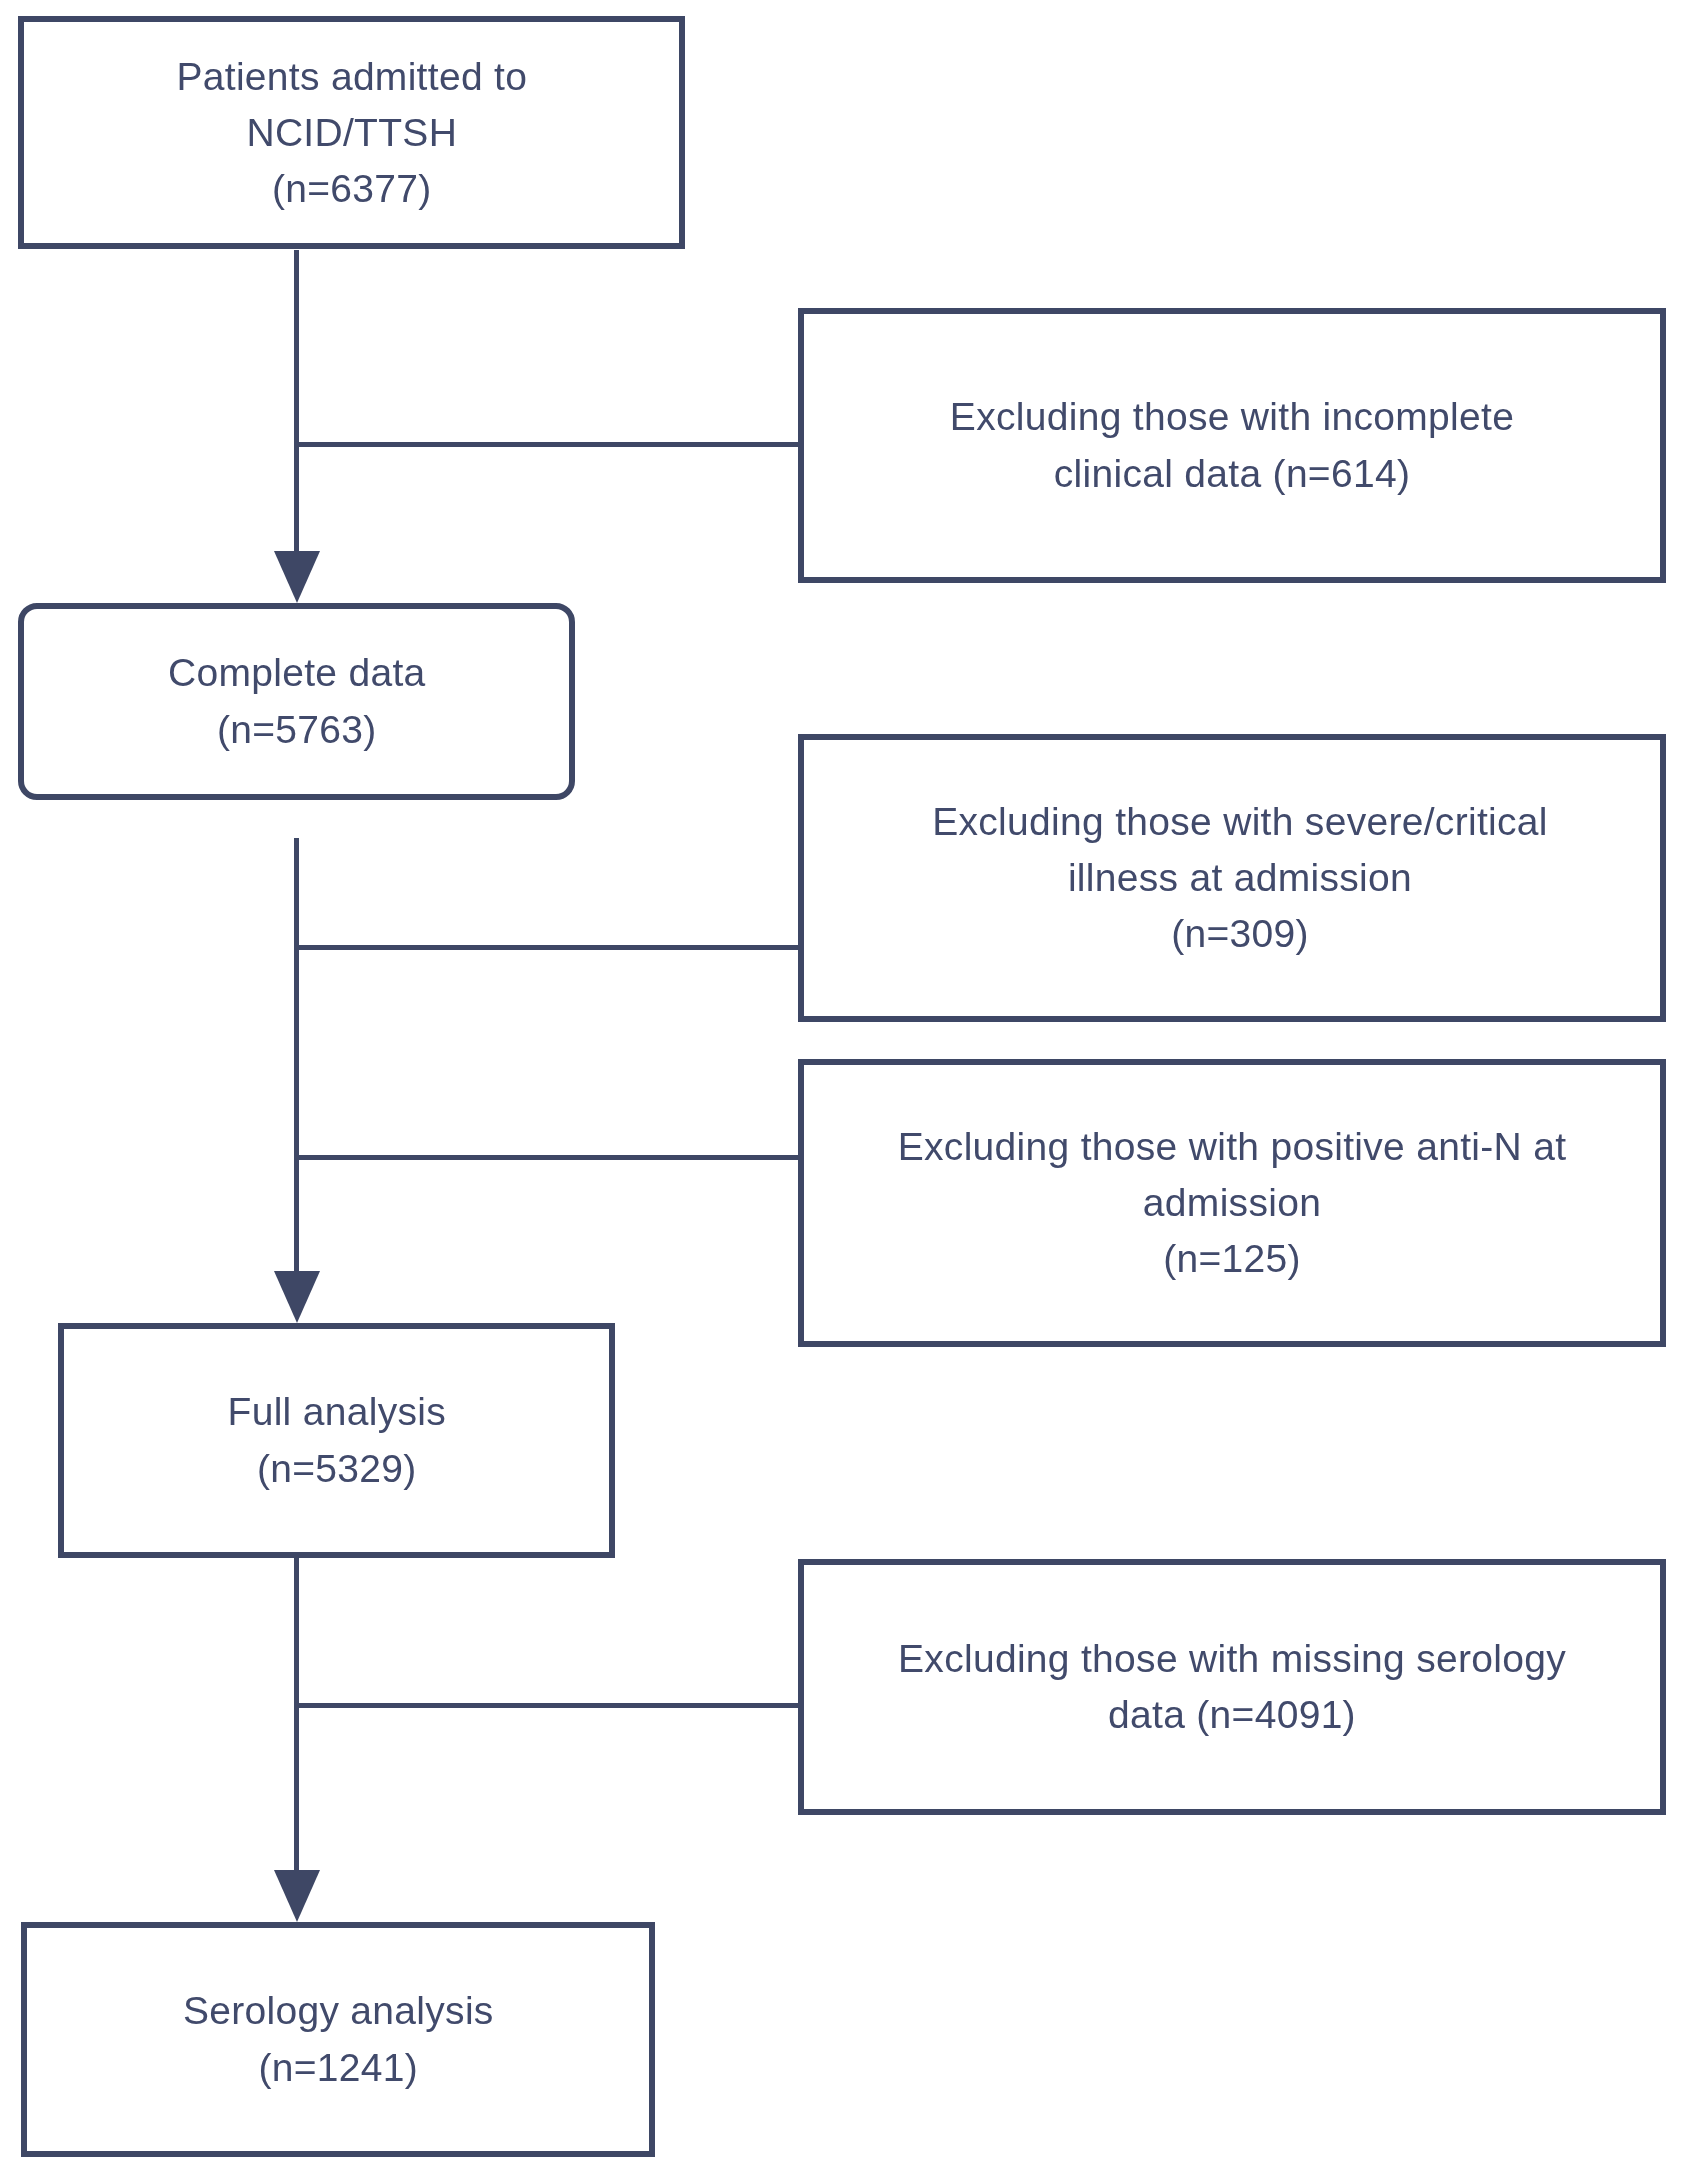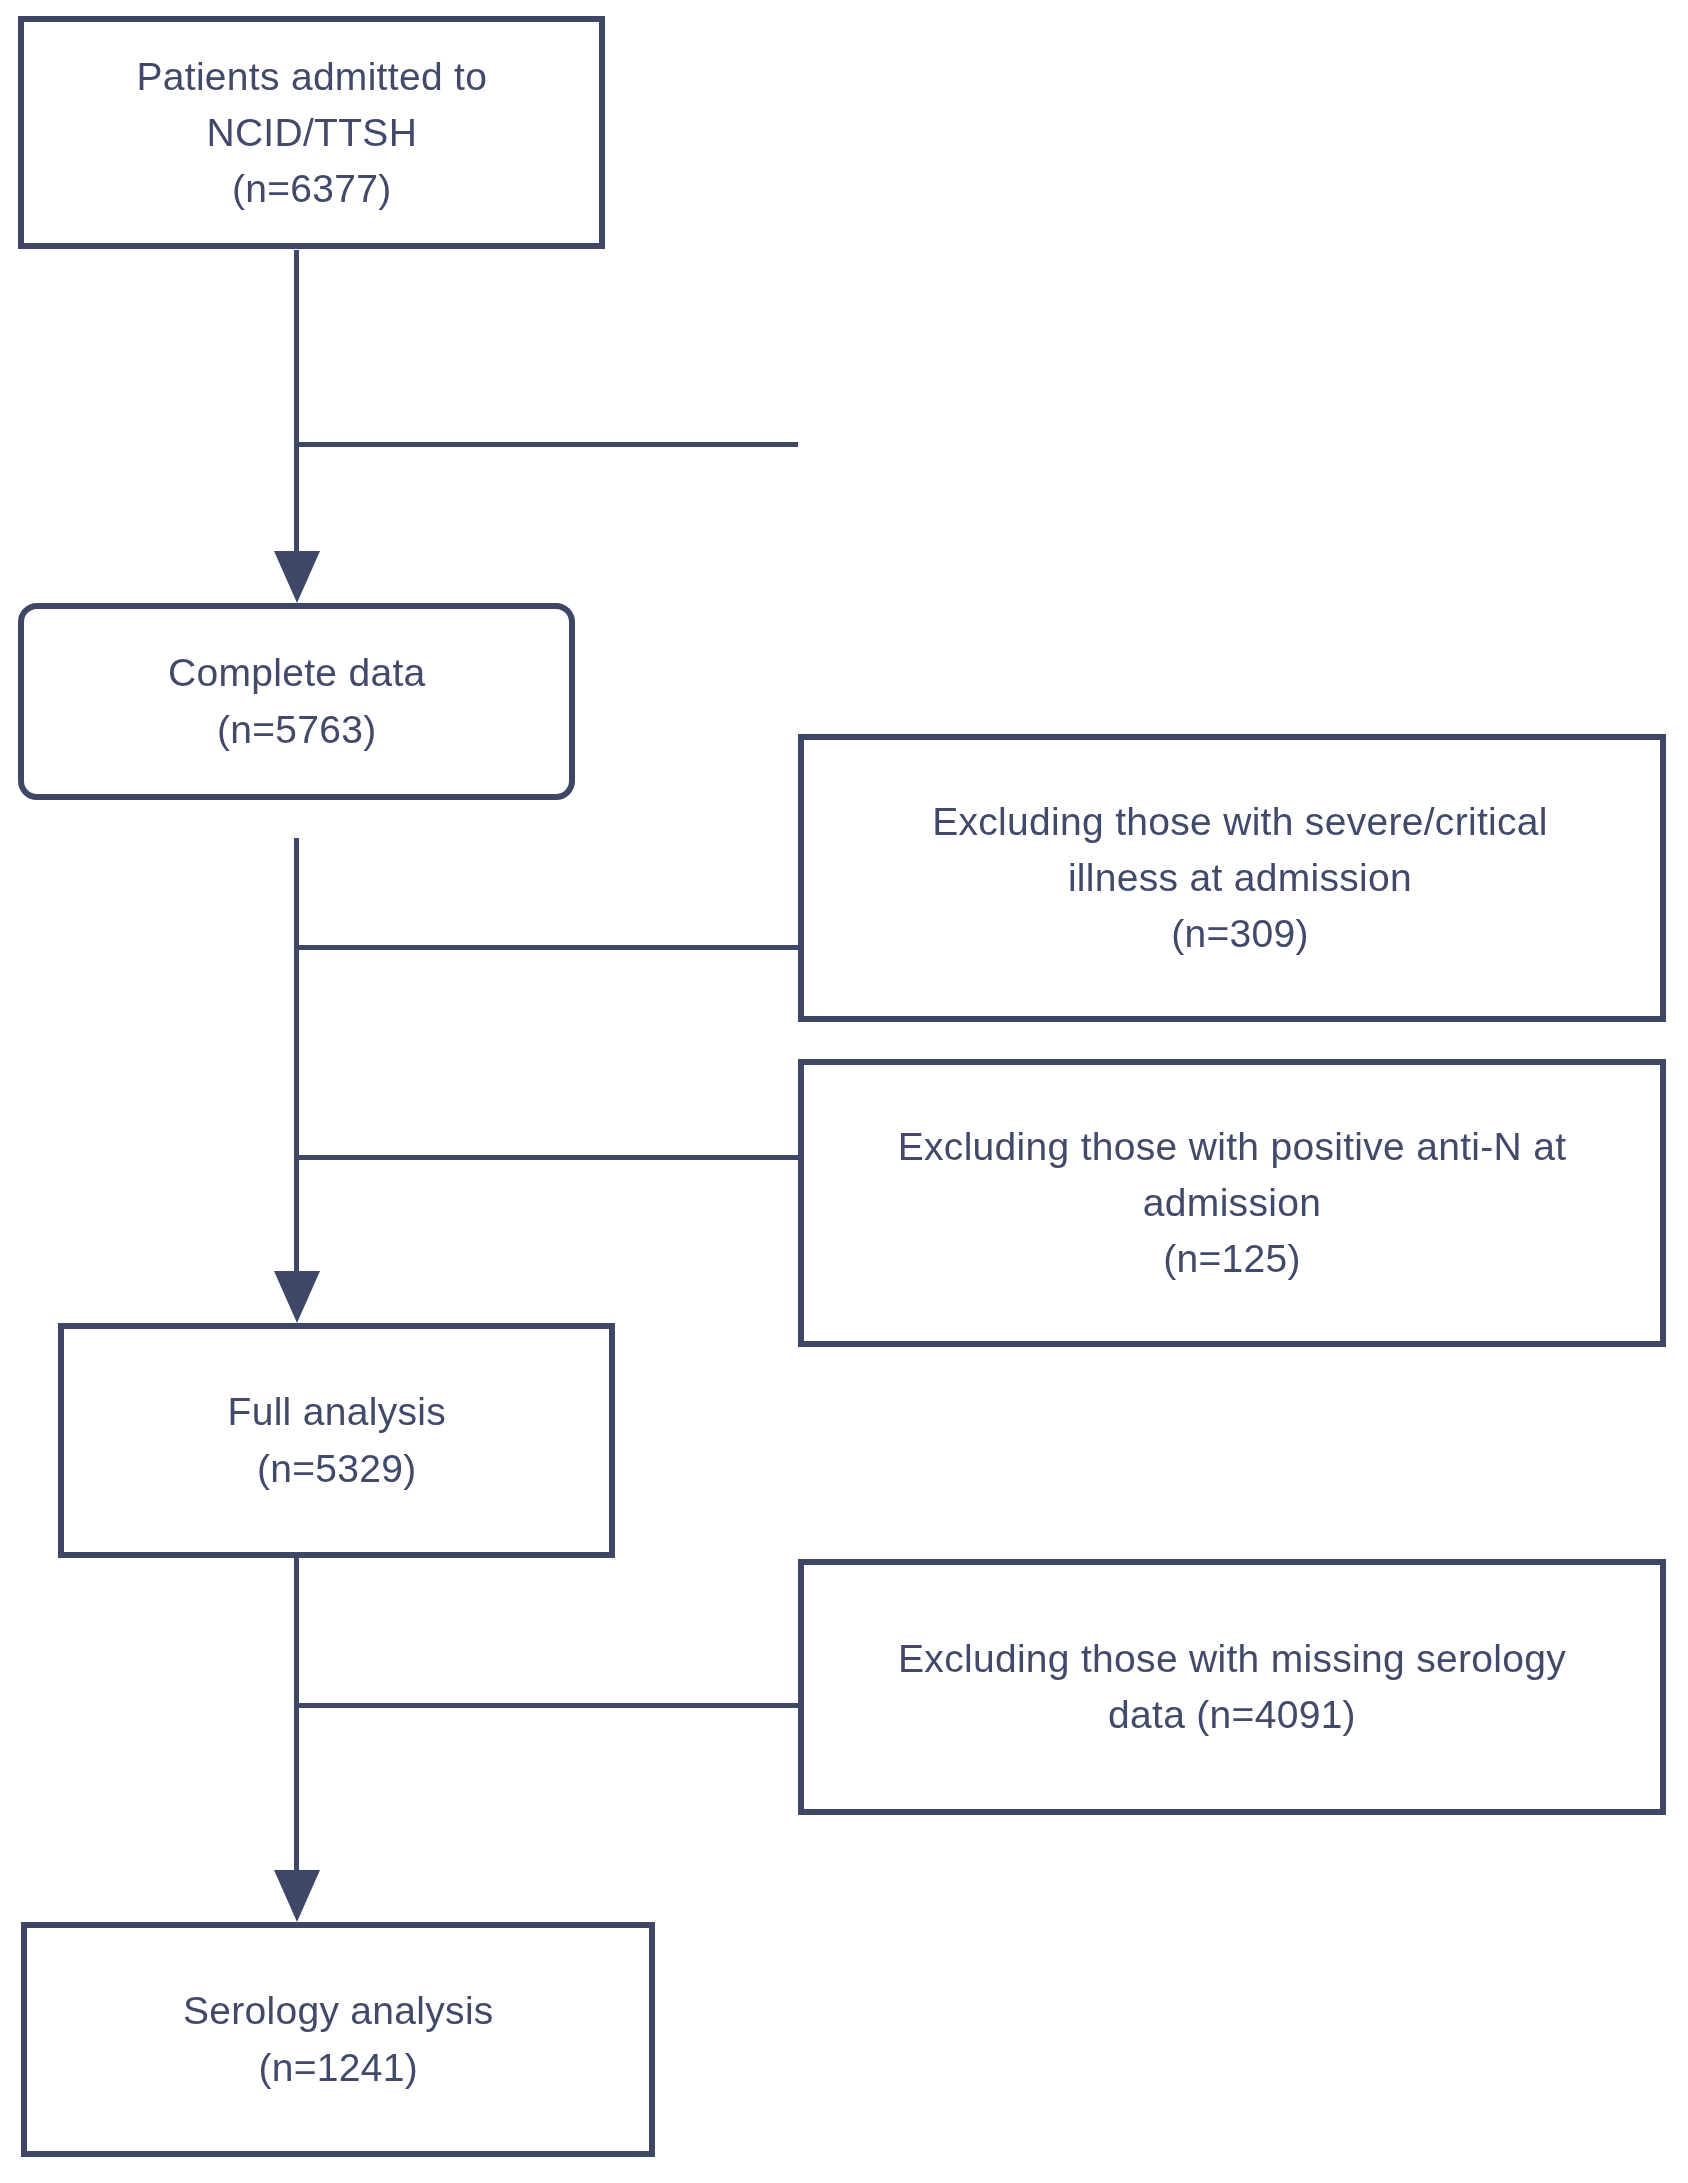--- a/index.html
+++ b/index.html
@@ -49,41 +49,45 @@
     border-left: 23px solid transparent;
     border-right: 23px solid transparent;
     border-top: 52px solid var(--line-color, #3e4765);
   }
 </style>
 </head>
 <body>
 
 <div class="diagram">
 
-  <div class="box" style="left:18.3px; top:16.4px; width:587px; height:233px;align-items:center;">
+  <div class="box" style="left:18.3px; top:16.4px; width:667px; height:233px;align-items:center;">
     <div class="box-label">Patients admitted to
 NCID/TTSH
 (n=6377)</div>
   </div>
 
   <div class="box" style="left:18.3px; top:603px; width:557px; height:197px;border-radius:19px;">
     <div class="box-label">Complete data
 (n=5763)</div>
   </div>
 
   <div class="box" style="left:18.3px; top:1323px; width:557px; height:235px;margin-left:40px;">
     <div class="box-label">Full analysis
 (n=5329)</div>
   </div>
 
   <div class="box" style="left:21.3px; top:1922px; width:634px; height:235px;">
     <div class="box-label">Serology analysis
 (n=1241)</div>
   </div>
 
+  <div class="box" style="left:798px; top:308px; width:868px; height:275px;">
+    <div class="box-label">Excluding those with incomplete
+clinical data (n=614)</div>
+  </div>
 
   <div class="box" style="left:798px; top:734px; width:868px; height:288px;padding-left:16px;">
     <div class="box-label">Excluding those with severe/critical
 illness at admission
 (n=309)</div>
   </div>
 
   <div class="box" style="left:798px; top:1059px; width:868px; height:288px;">
     <div class="box-label">Excluding those with positive anti-N at
 admission

